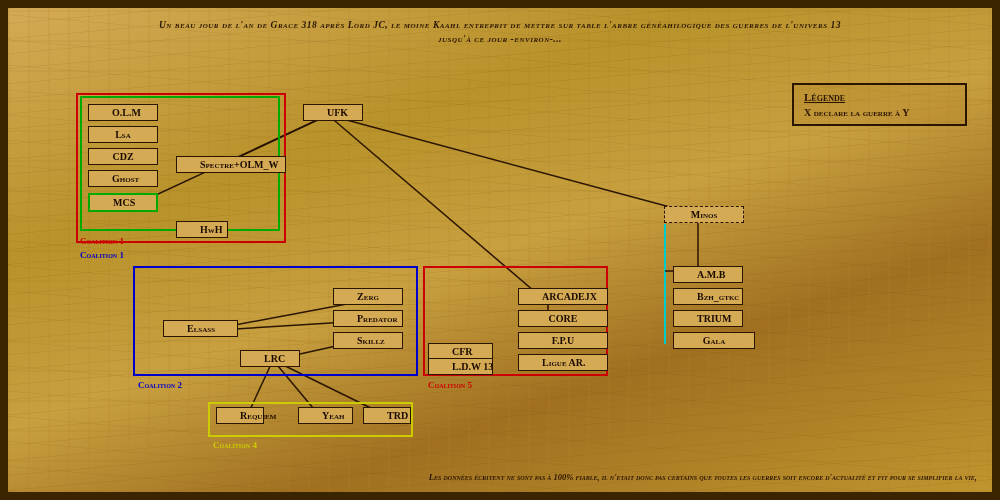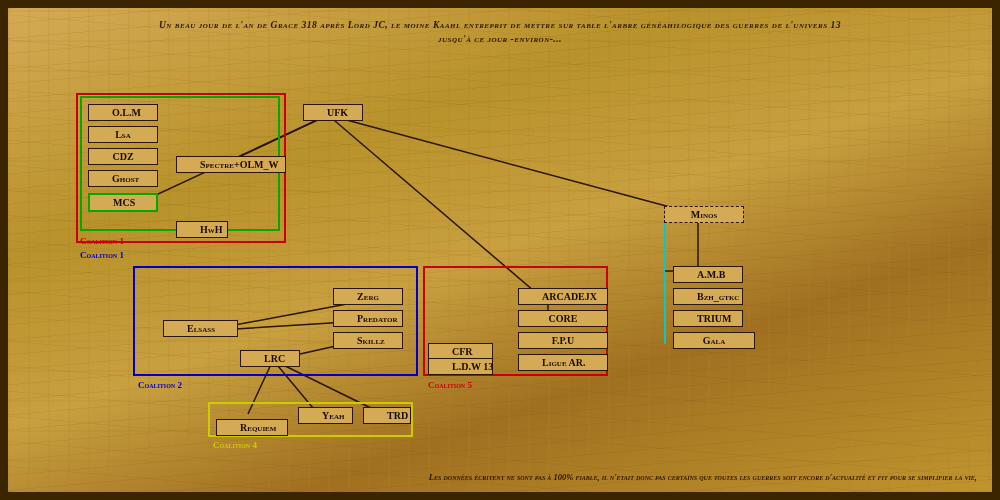--- a/index.html
+++ b/index.html
@@ -295,21 +295,21 @@
       <div class="node-box" style="left:510px; top:346px; width:90px;">
         <span>Ligue AR.</span>
       </div>
 
       <div class="coalition-label coalition-5" style="left:420px; top:372px;">
         <span>Coalition 5</span>
       </div>
 
       <div class="coalition-border cb-yellow" style="left:200px; top:394px; width:205px; height:35px;"></div>
 
-      <div class="node-box" style="left:208px; top:399px; width:72px;margin-top:12px;">
+      <div class="node-box" style="left:208px; top:399px; width:48px;">
         <span>Requiem</span>
       </div>
 
       <div class="node-box" style="left:290px; top:399px; width:55px;">
         <span>Yeah</span>
       </div>
 
       <div class="node-box" style="left:355px; top:399px; width:45px;">
         <span>TRD</span>
       </div>
@@ -331,20 +331,24 @@
       </div>
 
       <div class="node-box" style="left:665px; top:302px; width:70px;">
         <span>TRIUM</span>
       </div>
 
       <div class="node-box" style="left:665px; top:324px; width:82px;">
         <span>Gala</span>
       </div>
 
+      <div class="legend-box">
+        <div class="legend-title">Légende</div>
+        <div class="legend-text">X declare la guerre à Y</div>
+      </div>
 
     </div>
 
     <div class="bottom-text">
       <div>Les données écritent ne sont pas à 100% fiable, il n'etait donc pas certains que toutes les guerres soit encore d'actualité et fit pour se simplifier la vie,</div>
     </div>
 
   </div>
 </div>
 

